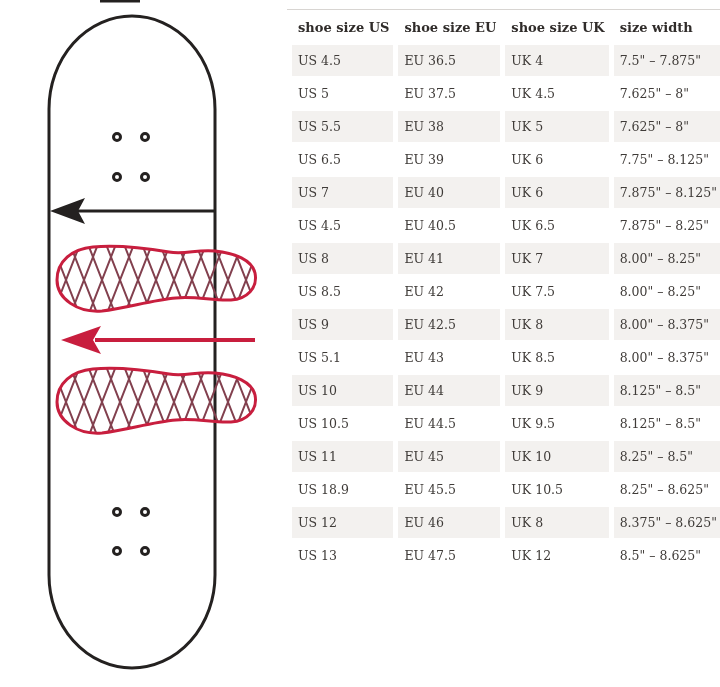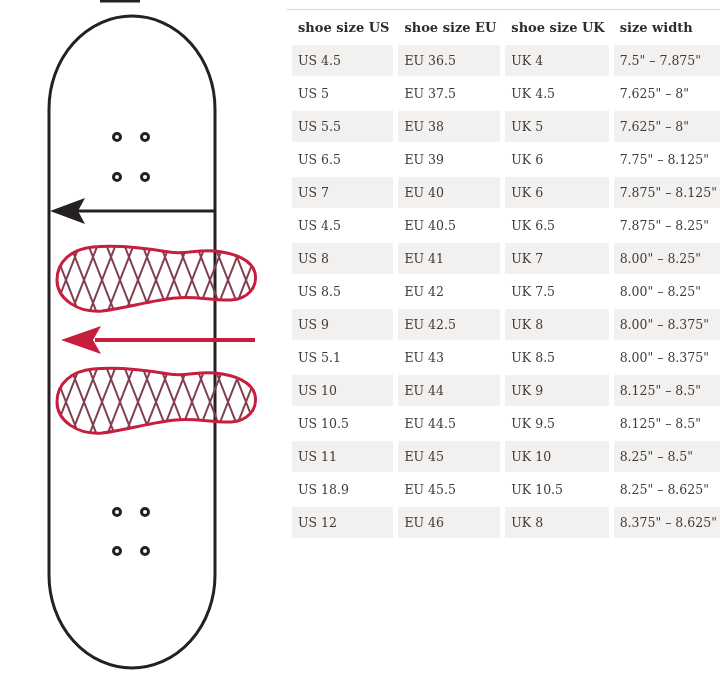--- a/index.html
+++ b/index.html
@@ -172,17 +172,23 @@
             <td>EU 45.5</td>
             <td>UK 10.5</td>
             <td>8.25" – 8.625"</td>
           </tr>
           <tr>
             <td>US 12</td>
             <td>EU 46</td>
             <td>UK 8</td>
             <td>8.375" – 8.625"</td>
           </tr>
+          <tr>
+            <td>US 13</td>
+            <td>EU 47.5</td>
+            <td>UK 12</td>
+            <td>8.5" – 8.625"</td>
+          </tr>
         </tbody>
     </table>
   </div>
 
 </div>
 
 </body></html>

